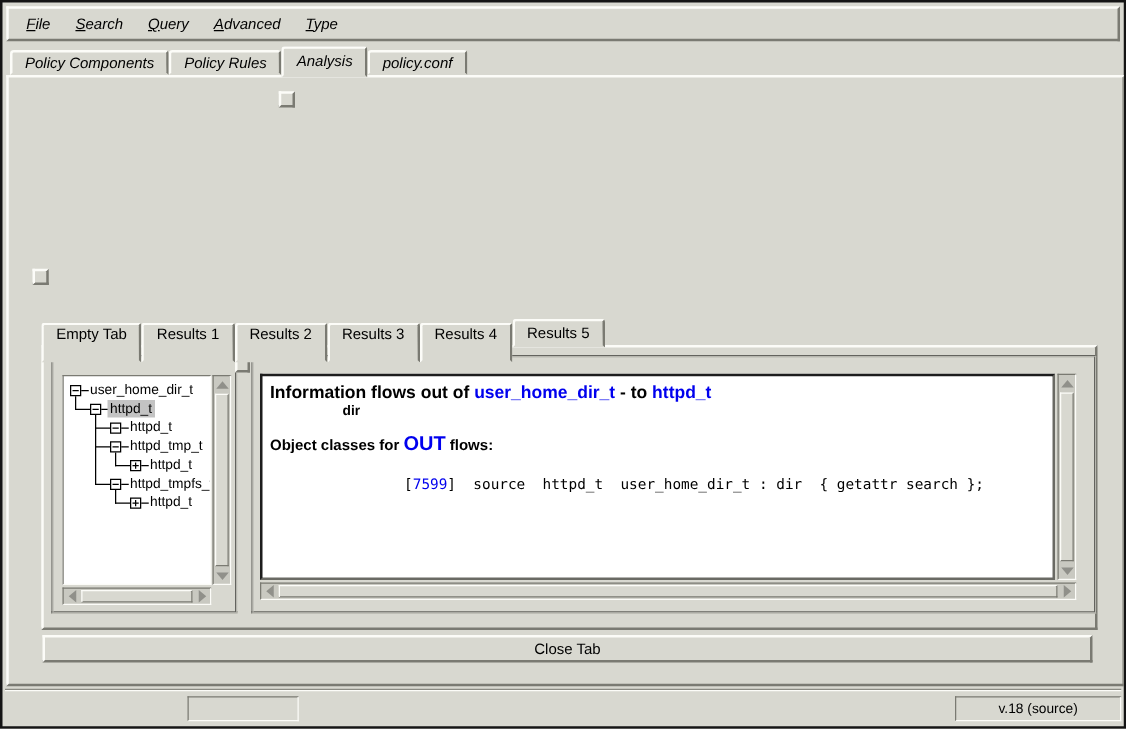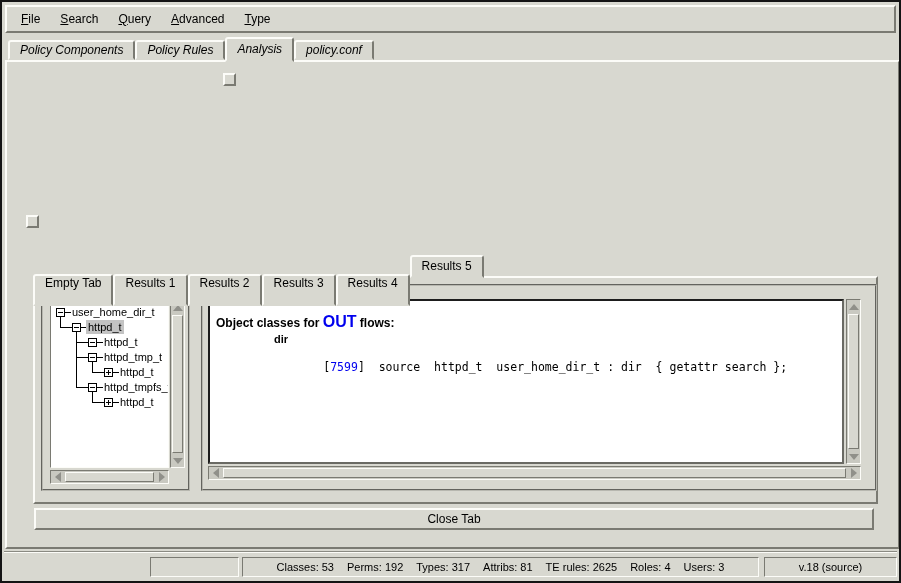--- a/index.html
+++ b/index.html
@@ -10,21 +10,21 @@
   *{box-sizing:border-box;margin:0;padding:0;}
   body{background:#555;font-family:"Liberation Sans","DejaVu Sans",sans-serif;}
   #window{position:relative;width:901px;height:583px;background:var(--background);
     border:2px solid #141414;overflow:hidden;font-size:12px;color:#000;}
   .raised{border:2px solid;border-color:var(--lt) var(--dk) var(--dk) var(--lt);background:var(--background);}
   .sunken1{border:1px solid;border-color:var(--dk) var(--lt) var(--lt) var(--dk);}
   .group{position:absolute;border:2px groove #b7b7af;}
   .grp-label{position:absolute;top:-8px;left:10px;background:var(--background);padding:0 4px;
     font-style:italic;font-weight:bold;font-size:12px;line-height:14px;white-space:nowrap;}
   
-  #menubar{position:absolute;left:3px;top:3px;width:891px;height:28px;display:flex;align-items:center;padding-left:4px;}
+  #menubar{position:absolute;left:3px;top:3px;width:891px;height:28px;display:flex;align-items:center;padding-left:4px;font-style:italic;}
   .menu-item{display:inline-block;margin:0 10px;cursor:default;}
   .menu-item::first-letter{text-decoration:underline;}
   
   .tab,.tab2{border:2px solid;border-color:var(--lt) var(--dk) transparent var(--lt);
     border-radius:3px 3px 0 0;background:var(--background);padding:0 10px;white-space:nowrap;}
   #main-tabs{position:absolute;left:6px;top:35px;height:25px;display:flex;align-items:flex-start;z-index:6;font-style:italic;}
   #main-tabs .tab{margin-top:3px;height:20px;line-height:16px;}
   #main-tabs .tab.active{margin-top:0;height:25px;line-height:21px;z-index:7;position:relative;}
   #nb-body{position:absolute;left:3px;top:58px;width:895px;height:489px;z-index:1;}
   
@@ -86,21 +86,21 @@
   #btn-clear-all{left:102px;top:89px;width:70px;height:23px;line-height:19px;}
   #regex-row{left:184px;top:14px;width:168px;}
   #regex-entry{left:185px;top:49px;width:160px;height:20px;}
   #btn-new{left:822px;top:76px;width:52px;height:23px;line-height:19px;}
   #btn-update{left:818px;top:112px;width:60px;height:23px;line-height:19px;}
   #btn-info{left:822px;top:148px;width:52px;height:23px;line-height:19px;}
   #sash2{left:8px;top:219px;width:884px;}
   #sash2-handle{left:24px;top:213px;}
   #grp-results{left:13px;top:232px;width:874px;height:300px;}
   #res-tabs{position:absolute;left:16px;top:19px;height:23px;display:flex;align-items:flex-start;z-index:6;}
-  #res-tabs .tab2{margin-top:19px;height:32px;line-height:14px;}
+  #res-tabs .tab2{margin-top:3px;height:32px;line-height:14px;}
   #res-tabs .tab2.active{margin-top:0;height:23px;line-height:19px;position:relative;z-index:7;}
   #res-body{position:absolute;left:16px;top:40px;width:845px;height:228px;z-index:1;}
   #grp-tree{left:24px;top:48px;width:149px;height:207px;z-index:3;}
   #tree-canvas{position:absolute;left:7px;top:14px;width:119px;height:168px;overflow:hidden;}
   #tree-vscroll{left:127px;top:14px;width:15px;height:168px;}
   #tree-hscroll{left:7px;top:184px;width:119px;height:14px;}
   .tree-box{position:absolute;background:#fff;border:1px solid #000;}
   .tree-box::before{content:"";position:absolute;left:1px;top:3px;width:5px;height:1px;background:#000;}
   .tree-box.plus::after{content:"";position:absolute;left:3px;top:1px;width:1px;height:5px;background:#000;}
   .tree-line{position:absolute;background:#000;}
@@ -339,24 +339,27 @@
             <div class="tri right"></div>
           </div>
       </div>
     </div>
 
     <div id="sash3" class="sash-v"></div>
     <div id="sash3-handle" class="sash-handle raised"></div>
 
     <div id="grp-data" class="group">
       <div id="data-text">
+        <div id="data-heading">
+          <span>Information flows out of </span><span class="blue">user_home_dir_t</span><span> - to </span><span class="blue">httpd_t</span>
+        </div>
+        <div id="data-class">dir</div>
         <div id="data-sub">
           <span>Object classes for </span><span class="accent">OUT</span><span> flows:</span>
         </div>
-        <div id="data-class">dir</div>
         <div id="data-rule">
           <span>[</span><span class="rule-link">7599</span><span>]  source  httpd_t  user_home_dir_t : dir  { getattr search };</span>
         </div>
       </div>
       <div id="data-vscroll" class="sb sb-v">
         <div class="sb-btn">
             <div class="tri up"></div>
           </div>
         <div class="sb-thumb"></div>
         <div class="sb-btn">
@@ -374,27 +377,17 @@
       </div>
     </div>
 
     <div id="btn-close-tab" class="btn raised">
       <span>Close Tab</span>
     </div>
   </div>
 
   <div id="status-sep"></div>
   <div id="status-empty" class="status-panel sunken1"></div>
-  <div id="status-stats" class="status-panel sunken1">
-
-  <span class="stat">Classes: 53</span>
-      <span class="stat">Perms: 192</span>
-      <span class="stat">Types: 317</span>
-      <span class="stat">Attribs: 81</span>
-      <span class="stat">TE rules: 2625</span>
-      <span class="stat">Roles: 4</span>
-      <span class="stat">Users: 3</span>
-    </div>
   <div id="status-version" class="status-panel sunken1">
     <span>v.18 (source)</span>
   </div>
 
 </div>
 
 </body></html>

